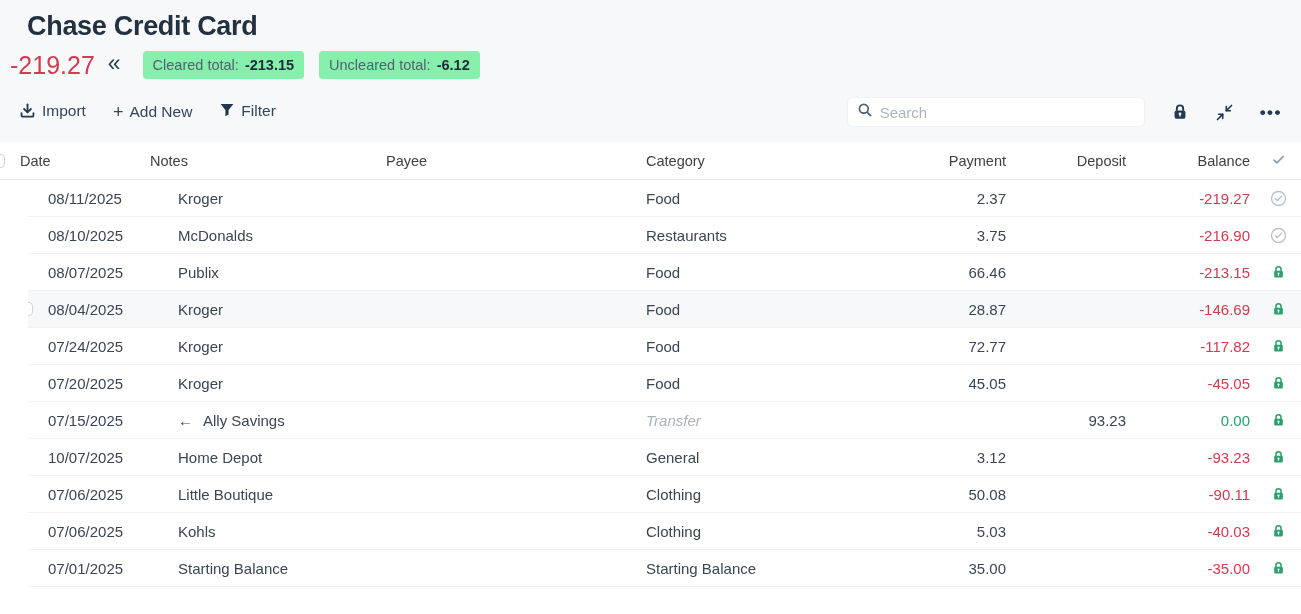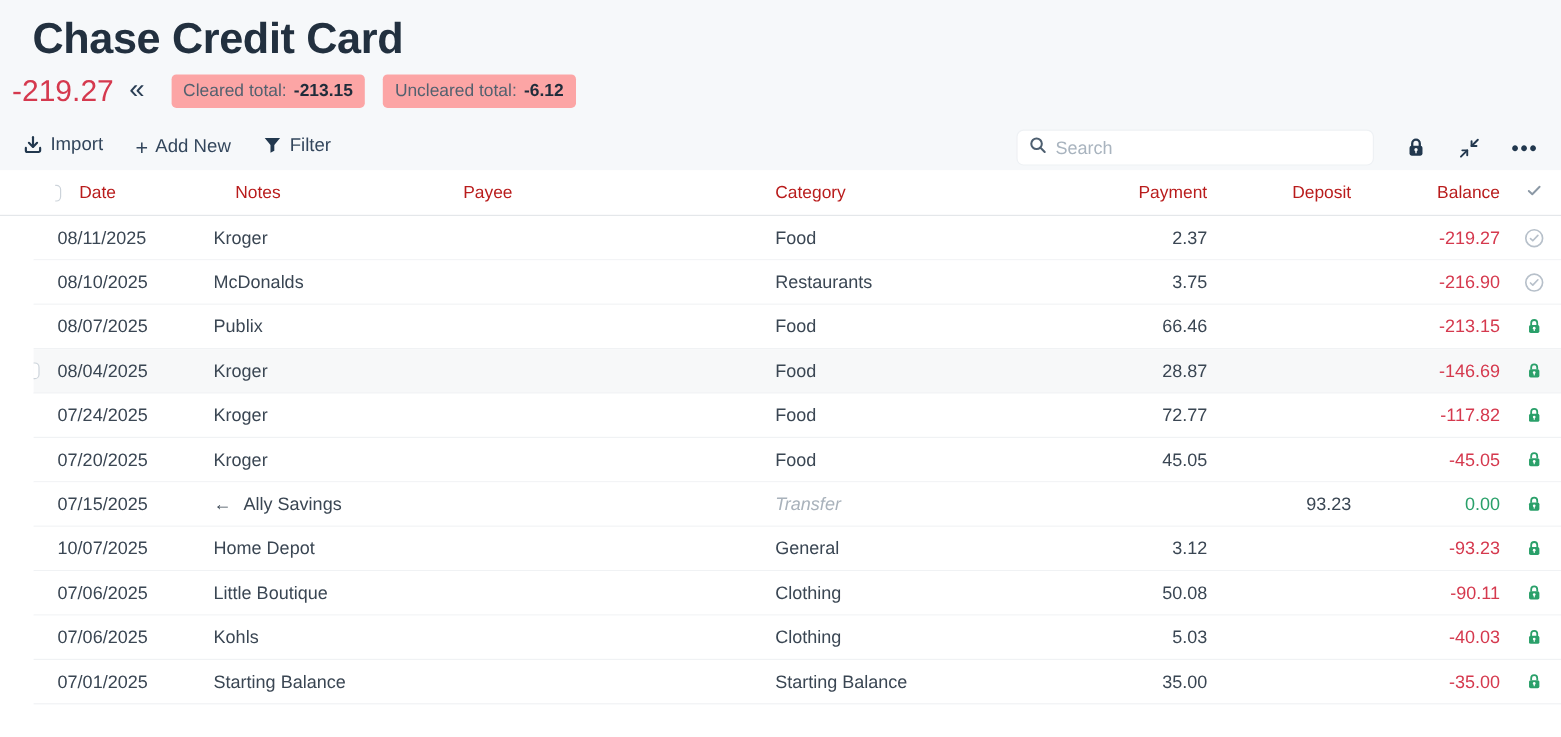--- a/index.html
+++ b/index.html
@@ -2,40 +2,40 @@
 <html><head>
 <meta charset="utf-8">
 <style>
   * { margin:0; padding:0; box-sizing:border-box; }
   html,body { width:1301px; height:614px; background:#fff;
     font-family:"Liberation Sans","DejaVu Sans",sans-serif; }
   .app { width:1301px; height:614px; overflow:hidden; position:relative; background:#fff; }
 
   
   .top { background:#f6f8fa; padding-top:9px; height:142px; }
-  .title { font-size:36px; font-weight:700; color:#22303f; margin:2px 0 7px 27px; letter-spacing:-0.3px; }
+  .title { font-size:27px; font-weight:700; color:#22303f; margin:2px 0 7px 27px; letter-spacing:-0.3px; }
   .balance-row { display:flex; align-items:center; margin-left:10px; height:32px; }
   .balance { font-size:25px; font-weight:500; color:#d5394e; }
   .collapse-btn { margin-left:13px; font-size:23px; color:#2b3f55; cursor:pointer; line-height:1; padding-bottom:3px; }
-  .badge { margin-left:22px; background:#fca5a5; border-radius:4px; padding:6px 10px; font-size:14.5px; color:#53616f; white-space:nowrap; }
+  .badge { margin-left:22px; background:#86efac; border-radius:4px; padding:6px 10px; font-size:14.5px; color:#53616f; white-space:nowrap; }
   .badge + .badge { margin-left:15px; }
   .badge b { color:#1f2c3a; font-weight:700; margin-left:2px; }
 
   
   .toolbar { display:flex; align-items:center; margin-top:15px; padding:0 19px; height:32px; }
   .tool { display:flex; align-items:flex-start; gap:6px; color:#33465c; font-size:15.5px; margin-right:27px; cursor:pointer; }
   .tool .plus { font-size:18px; font-weight:400; line-height:1; }
   .search-box { margin-left:auto; width:298px; height:30px; background:#fff; border:1px solid #eef1f4; border-radius:6px; display:flex; align-items:center; padding:0 9px; gap:7px; }
   .search-box input { border:none; outline:none; background:transparent; font-size:15px; color:#4d7c0f; width:100%; font-family:inherit; }
   .search-box input::placeholder { color:#a9b4bf; }
   .icon-btn { margin-left:26px; cursor:pointer; display:flex; align-items:center; }
   .more-dots { color:#22384e; font-size:17px; letter-spacing:1.5px; font-weight:700; line-height:1; }
 
   
-  .thead { height:38px; display:flex; align-items:center; background:#fff; border-bottom:1px solid #e4e7ea; color:#b91c1c; font-size:14.5px; position:relative;padding-left:46px; }
+  .thead { height:38px; display:flex; align-items:center; background:#fff; border-bottom:1px solid #e4e7ea; color:#404040; font-size:14.5px; position:relative; }
   .tr { height:37px; display:flex; align-items:center; background:#fff; border-bottom:1px solid #f0f2f4; font-size:15px; color:#3a4653; position:relative;margin-left:28px; }
   .tr.hl { background:#f7f8f9; }
   .td,.th { padding:0 5px; white-space:nowrap; overflow:hidden; }
   .c-check { width:15px; padding:0; align-self:stretch; position:relative; }
   .c-date { width:130px; }
   .c-payee { width:260px; display:flex; align-items:center; }
   .c-notes { flex:1; }
   .c-category { width:220px; }
   .c-payment { width:150px; text-align:right; }
   .c-deposit { width:120px; text-align:right; }

